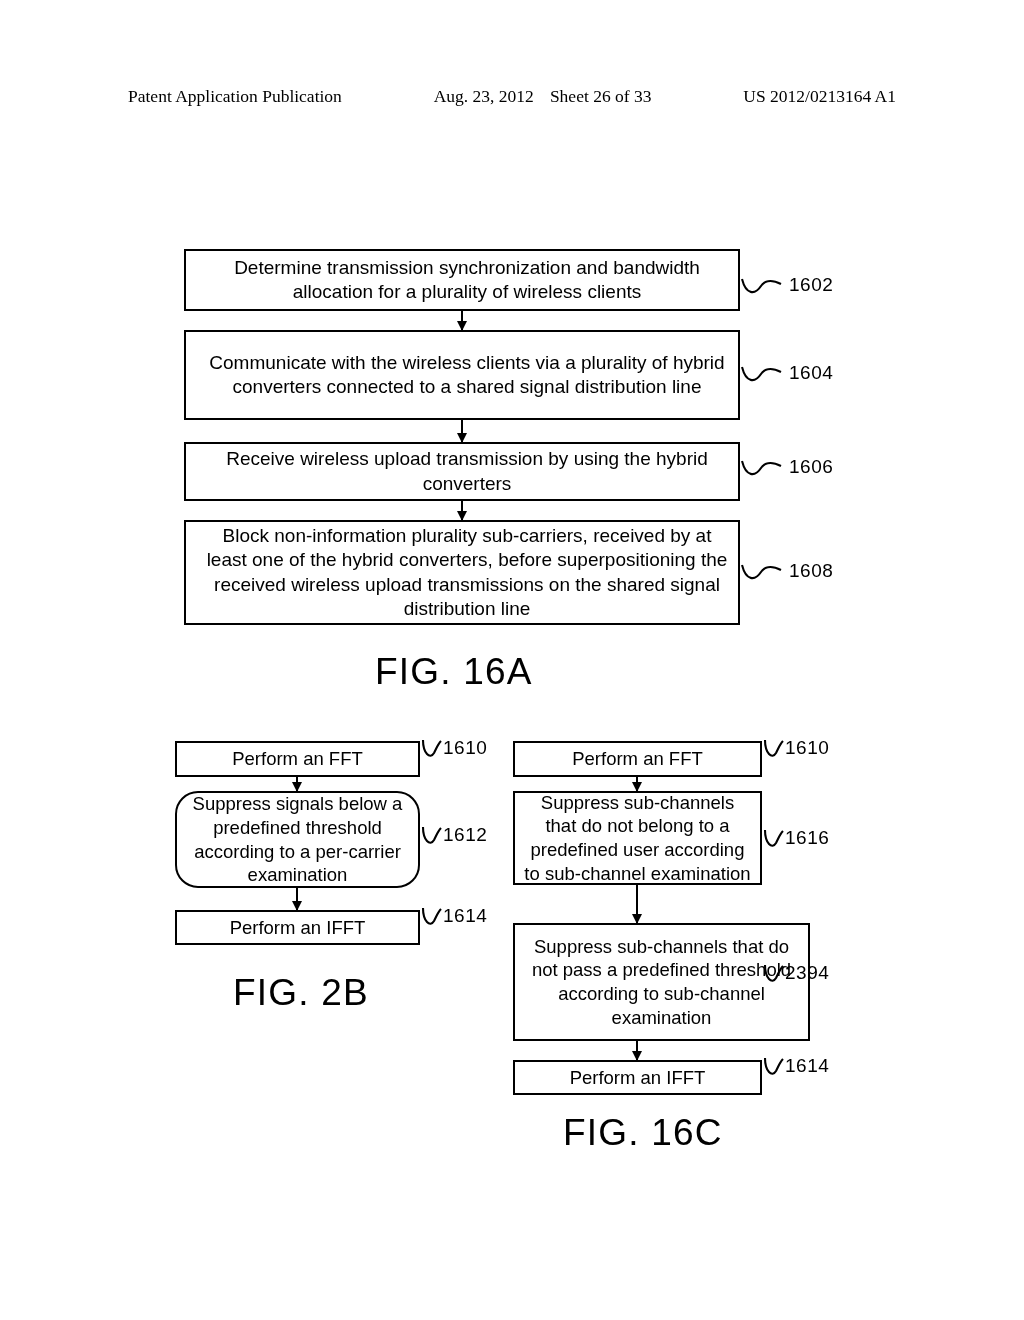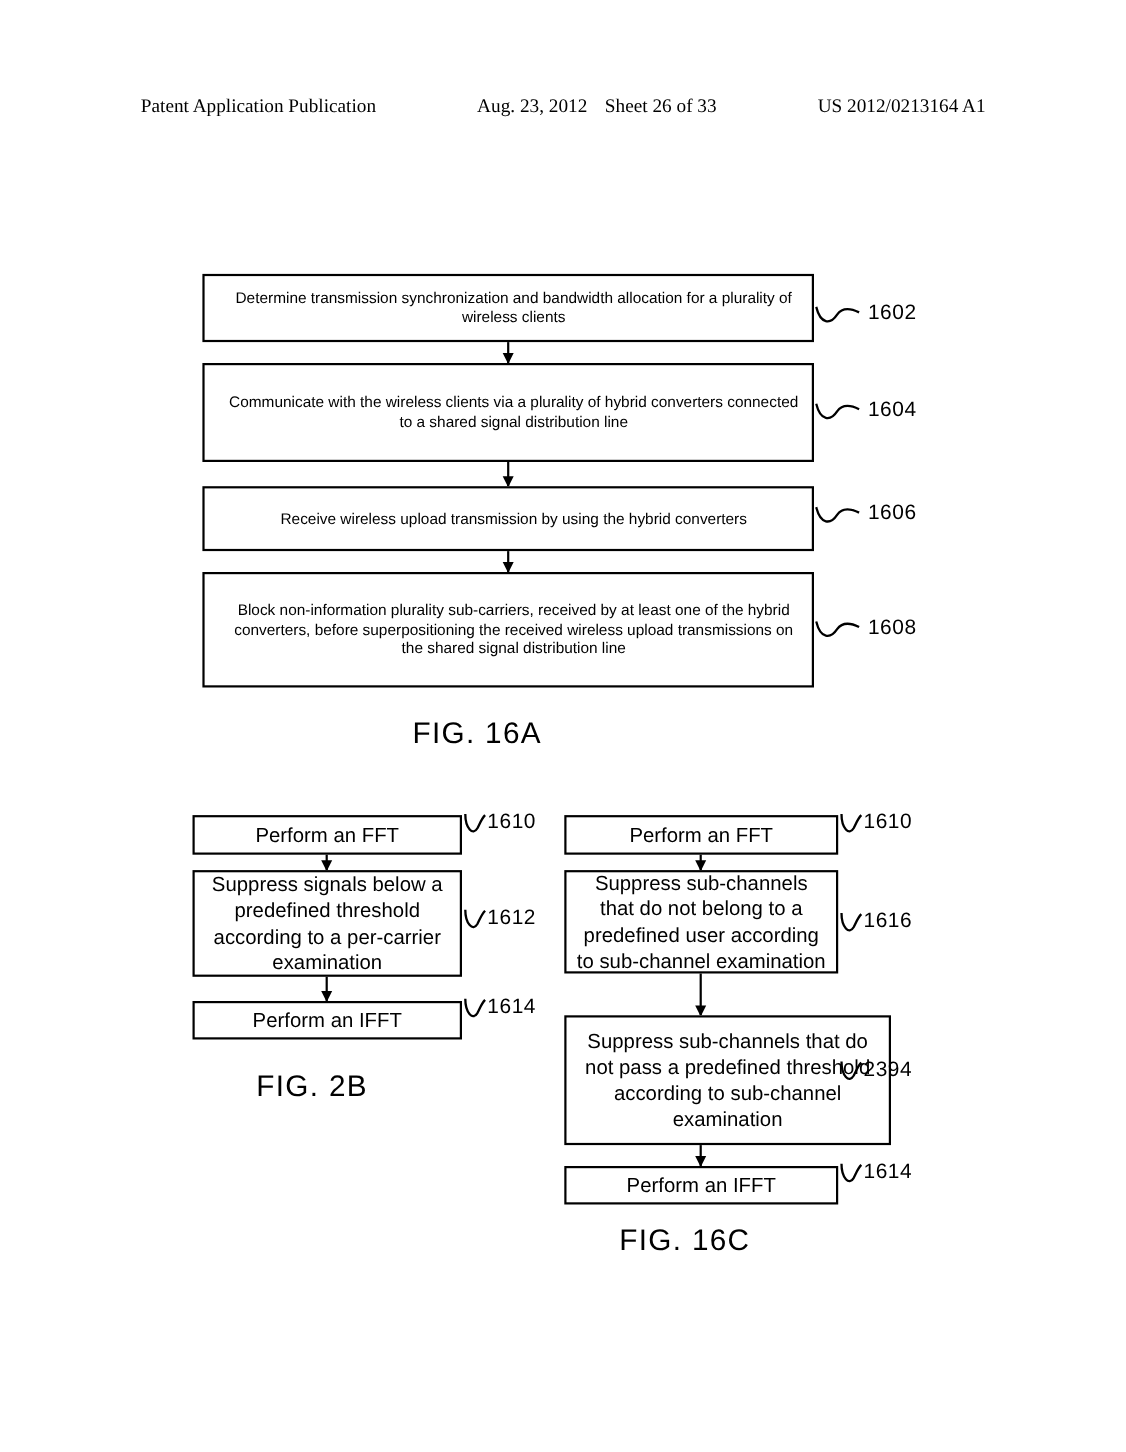--- a/index.html
+++ b/index.html
@@ -89,27 +89,27 @@
   .ref .ref-num {
     font-family: "Liberation Sans", sans-serif;
     font-size: 19px;
     letter-spacing: 0.5px;
   }
 
   
   .fig-caption {
     position: absolute;
     font-family: "Liberation Sans", sans-serif;
-    font-size: 27px;
+    font-size: 37px;
     letter-spacing: 1.2px;
     white-space: nowrap;
   }
 
   
-  .t-a   { font-size: 14px; padding-left: 10px; }
+  .t-a   { font-size: 19px; padding-left: 10px; }
   .t-bc  { font-size: 18.5px; }
 </style>
 </head>
 <body>
 
 <div class="page-header">
   <span>Patent Application Publication</span>
   <span class="header-mid">
     <span>Aug. 23, 2012</span>
     <span>Sheet 26 of 33</span>
@@ -169,21 +169,21 @@
   <div class="fig-caption" style="left:375px; top:651px;">FIG. 16A</div>
 </div>
 
 <div>
 
   <div class="flow-box t-bc" style="left:175px; top:741px; width:245px; height:36px;">
     <span class="box-text">Perform an FFT</span>
   </div>
   <div class="arrow" style="left:296px; top:777px; height:14px;"></div>
 
-  <div class="flow-box t-bc" style="left:175px; top:791px; width:245px; height:97px;">
+  <div class="flow-box t-bc" style="left:175px; top:791px; width:245px; height:97px;border-radius:23px;">
     <span class="box-text">Suppress signals below a predefined threshold according to a per-carrier examination</span>
   </div>
   <div class="arrow" style="left:296px; top:888px; height:22px;"></div>
 
   <div class="flow-box t-bc" style="left:175px; top:910px; width:245px; height:35px;">
     <span class="box-text">Perform an IFFT</span>
   </div>
 
   <div class="ref" style="left:421px; top:737px;">
     <svg class="squiggle" width="22" height="24" viewBox="0 0 22 24">

